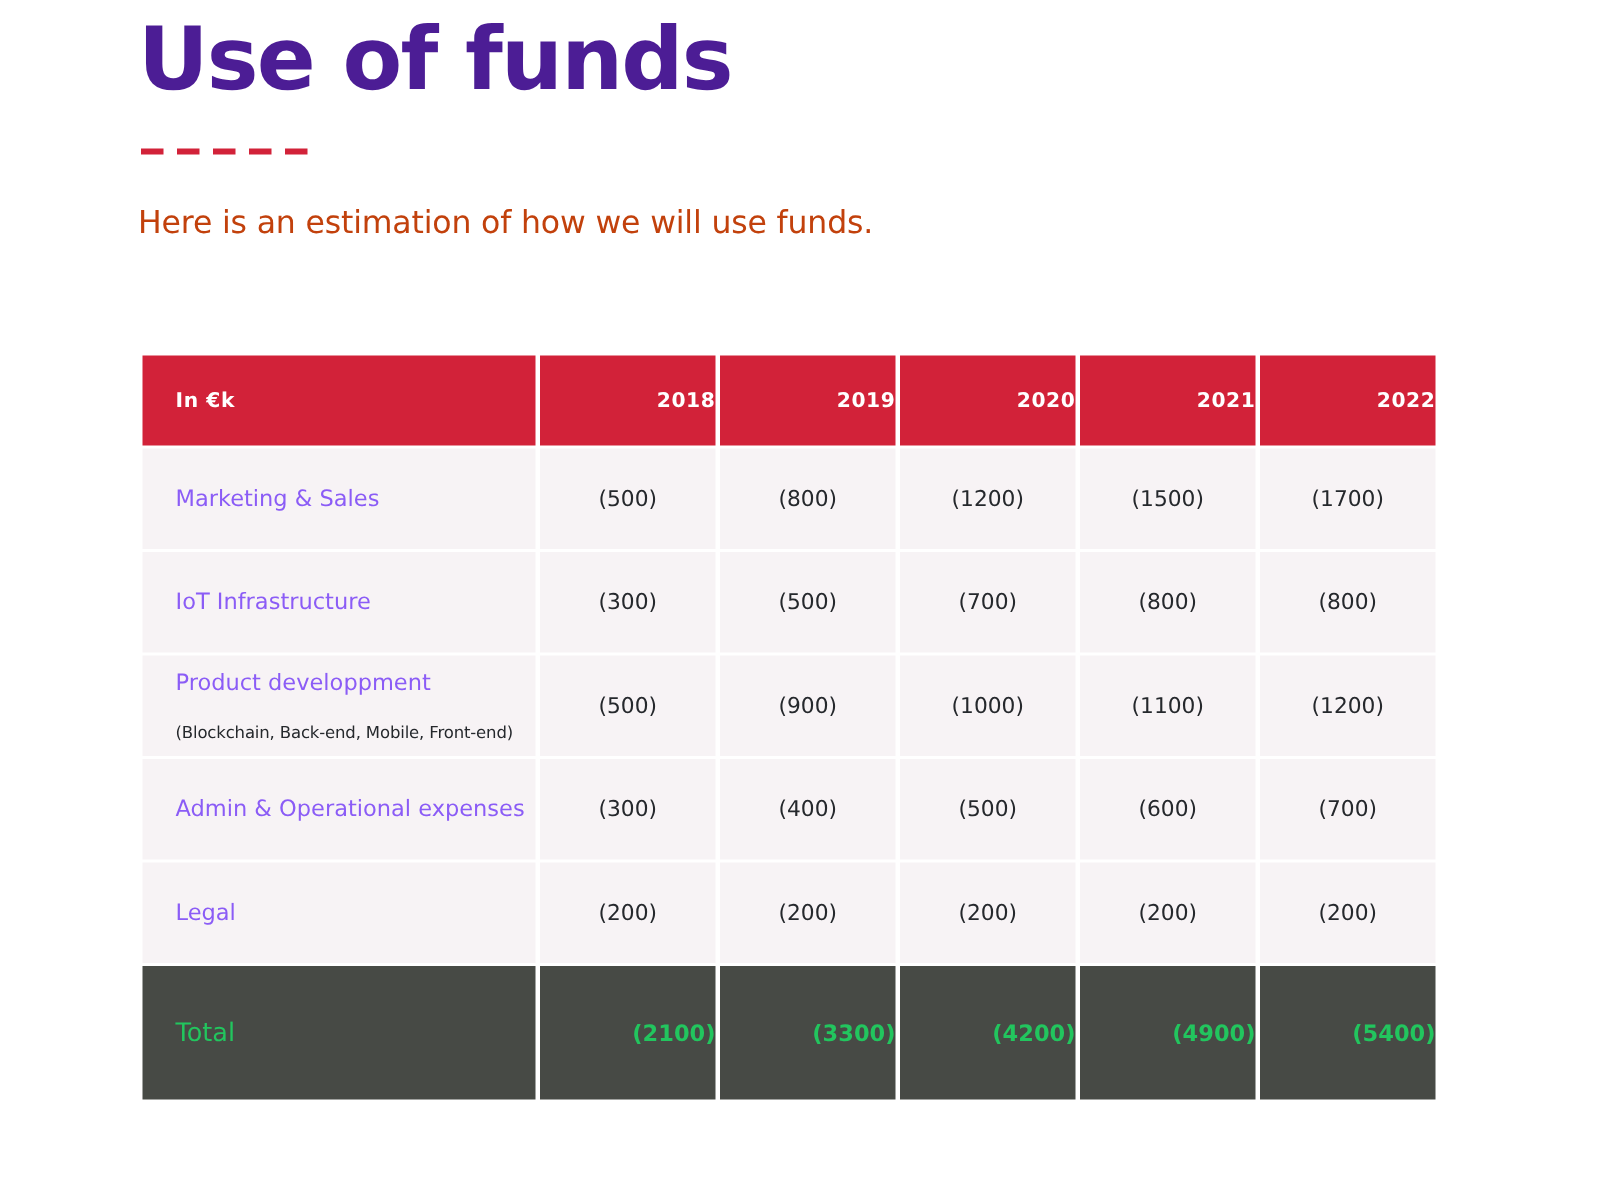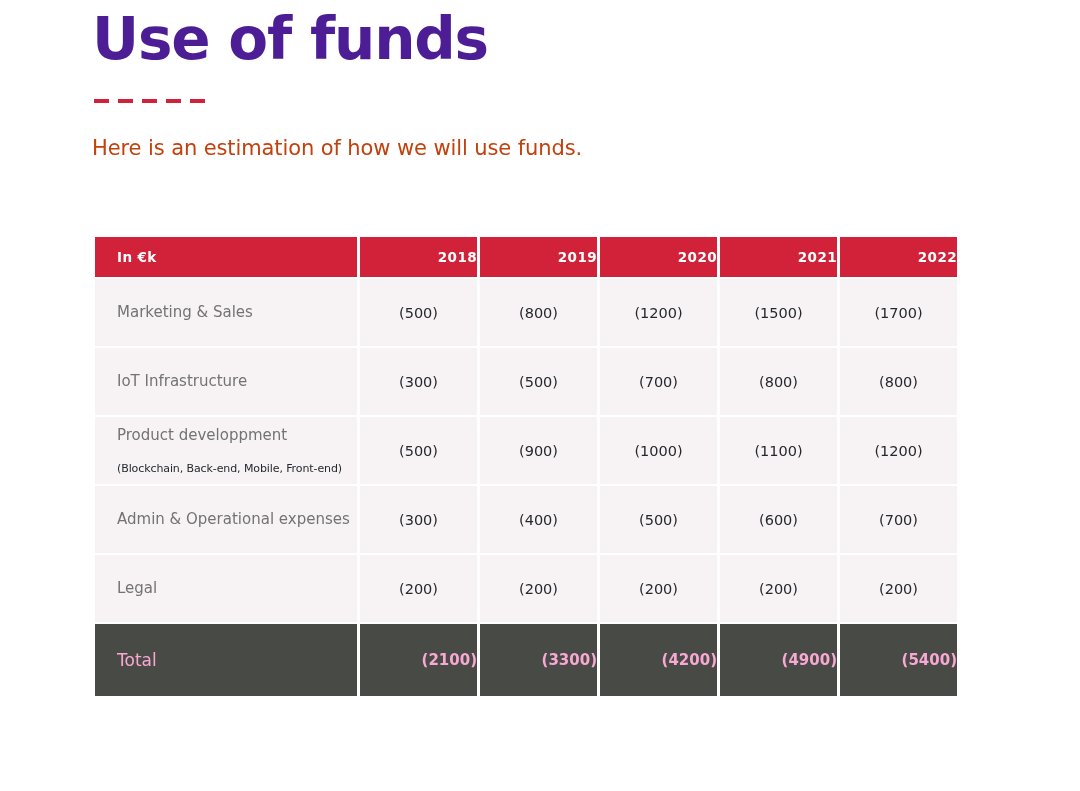--- a/index.html
+++ b/index.html
@@ -77,21 +77,21 @@
 
   .funds-table th,
   .funds-table td {
     padding: 0;
     margin: 0;
   }
 
   
   .head-row th {
     background: #d22239;
-    height: 40px;
+    height: 60px;
     color: #ffffff;
     font-size: 13.5px;
     font-weight: bold;
     letter-spacing: 0.4px;
     vertical-align: middle;
     font-family: "DejaVu Sans", sans-serif;
   }
   .head-row th.label-head {
     text-align: left;
     padding-left: 22px;
@@ -114,36 +114,36 @@
     padding-left: 22px;
     line-height: 1.25;
   }
   .body-row td.row-value {
     text-align: center;
     font-size: 14.5px;
   }
   .row-label .label-main {
     display: block;
     font-size: 15px;
-    color: #737373;
+    color: #8b5cf6;
   }
   .row-label .label-sub {
     display: block;
     font-size: 11px;
     color: #25282c;
     margin-top: 17px;
     letter-spacing: -0.1px;
   }
 
   
   .total-row td {
     background: #474a45;
-    height: 72px;
+    height: 89px;
     vertical-align: middle;
-    color: #f9a8d4;
+    color: #22c55e;
     font-family: "DejaVu Sans", sans-serif;
   }
   .total-row td.row-label {
     text-align: left;
     padding-left: 22px;
     font-size: 17px;
     font-weight: normal;
   }
   .total-row td.row-value {
     text-align: right;

